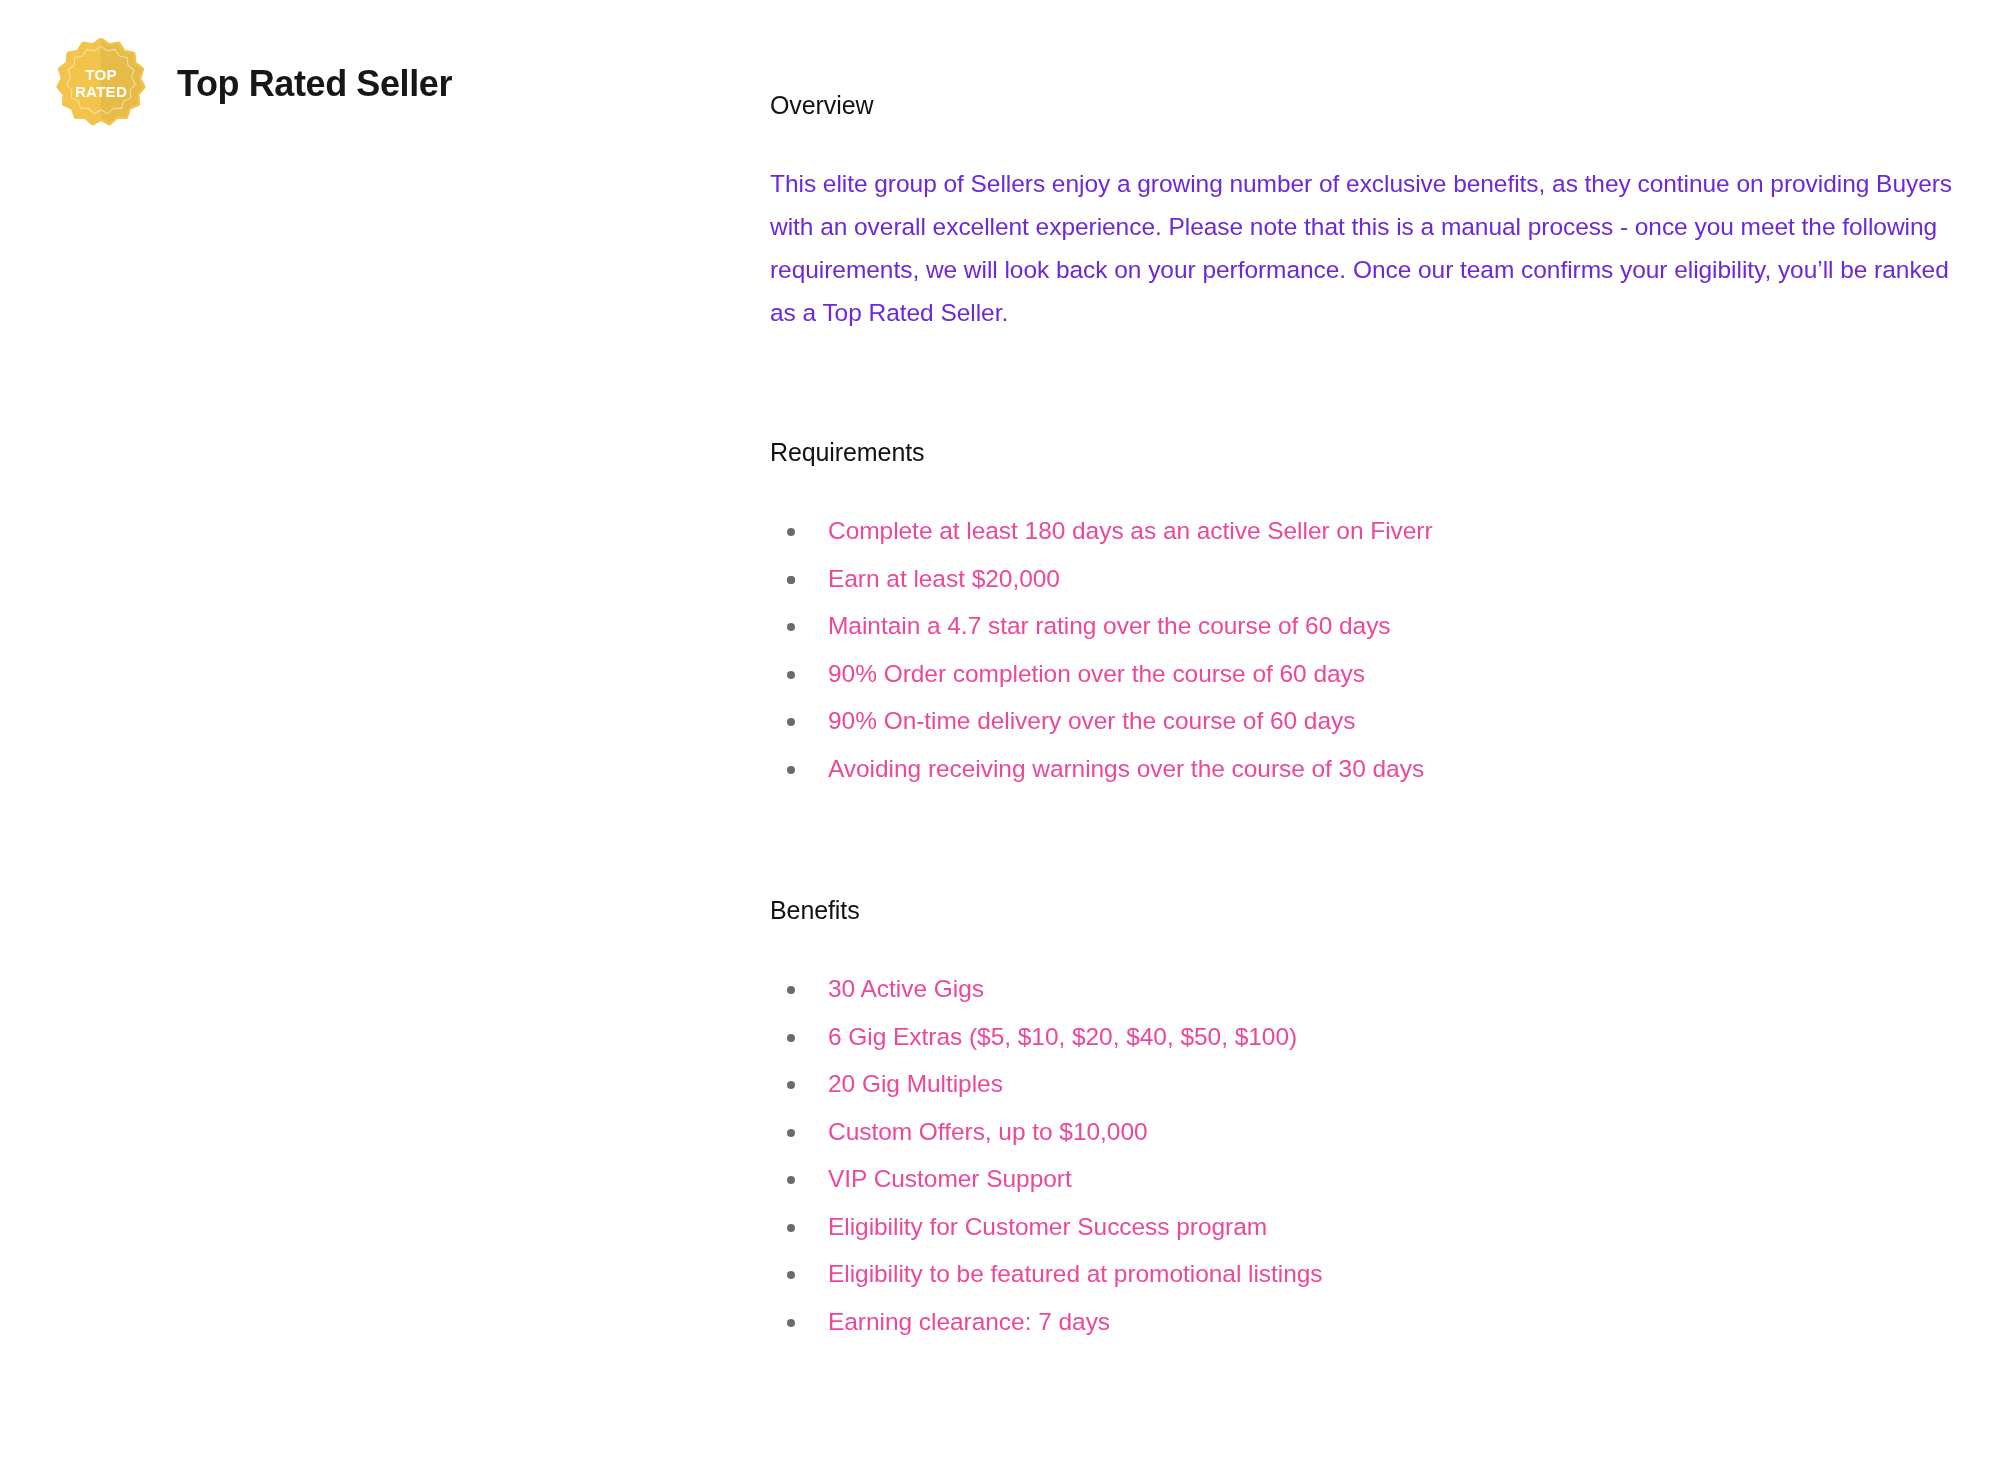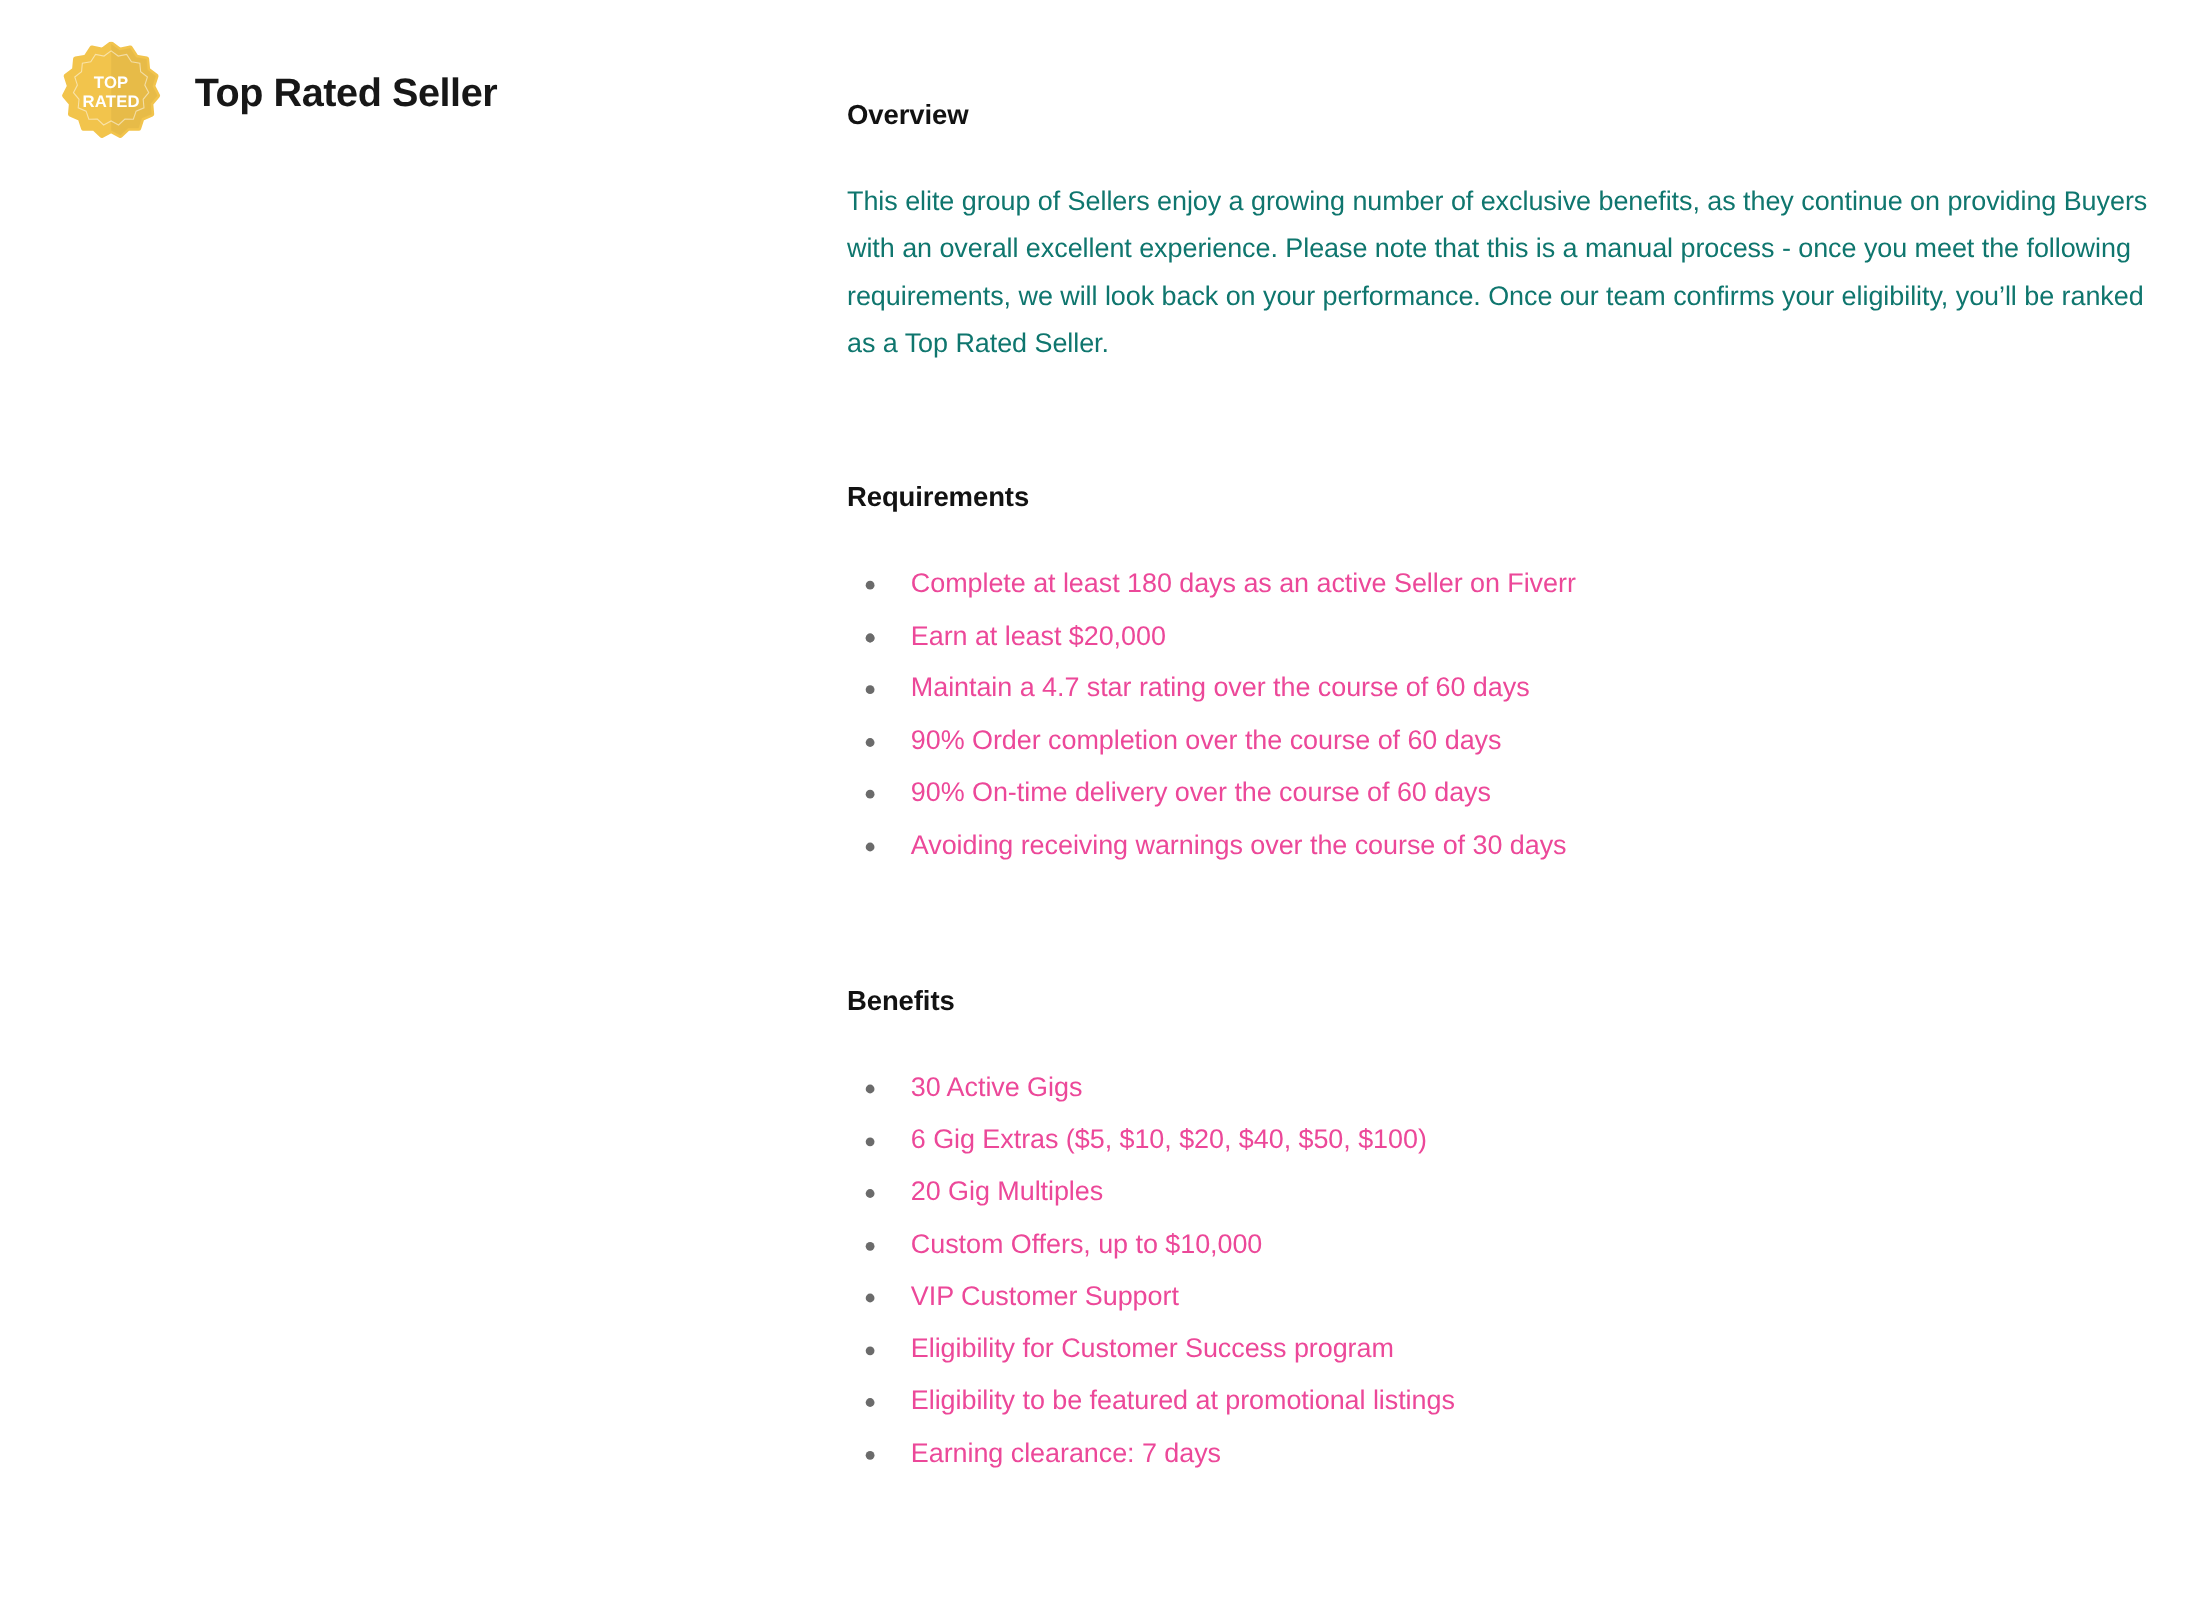--- a/index.html
+++ b/index.html
@@ -57,32 +57,32 @@
   
   .content {
     position: absolute;
     left: 770px;
     top: 90px;
     width: 1190px;
   }
 
   .section-heading {
     font-size: 25px;
-    font-weight: 700;
+    font-weight: 400;
     color: #121212;
     letter-spacing: -0.1px;
     line-height: 1.2;
     margin: 0;
   }
 
   .overview-para {
     margin: 0;
     font-size: 24.5px;
     line-height: 43px;
-    color: #0f766e;
+    color: #6d28d9;
     font-weight: 400;
     letter-spacing: -0.05px;
     max-width: 1190px;
   }
 
   .gap-heading-to-body { height: 42px; }
   .gap-section { height: 103px; }
   .gap-heading-to-list { height: 40px; }
 
   ul.bullets {

